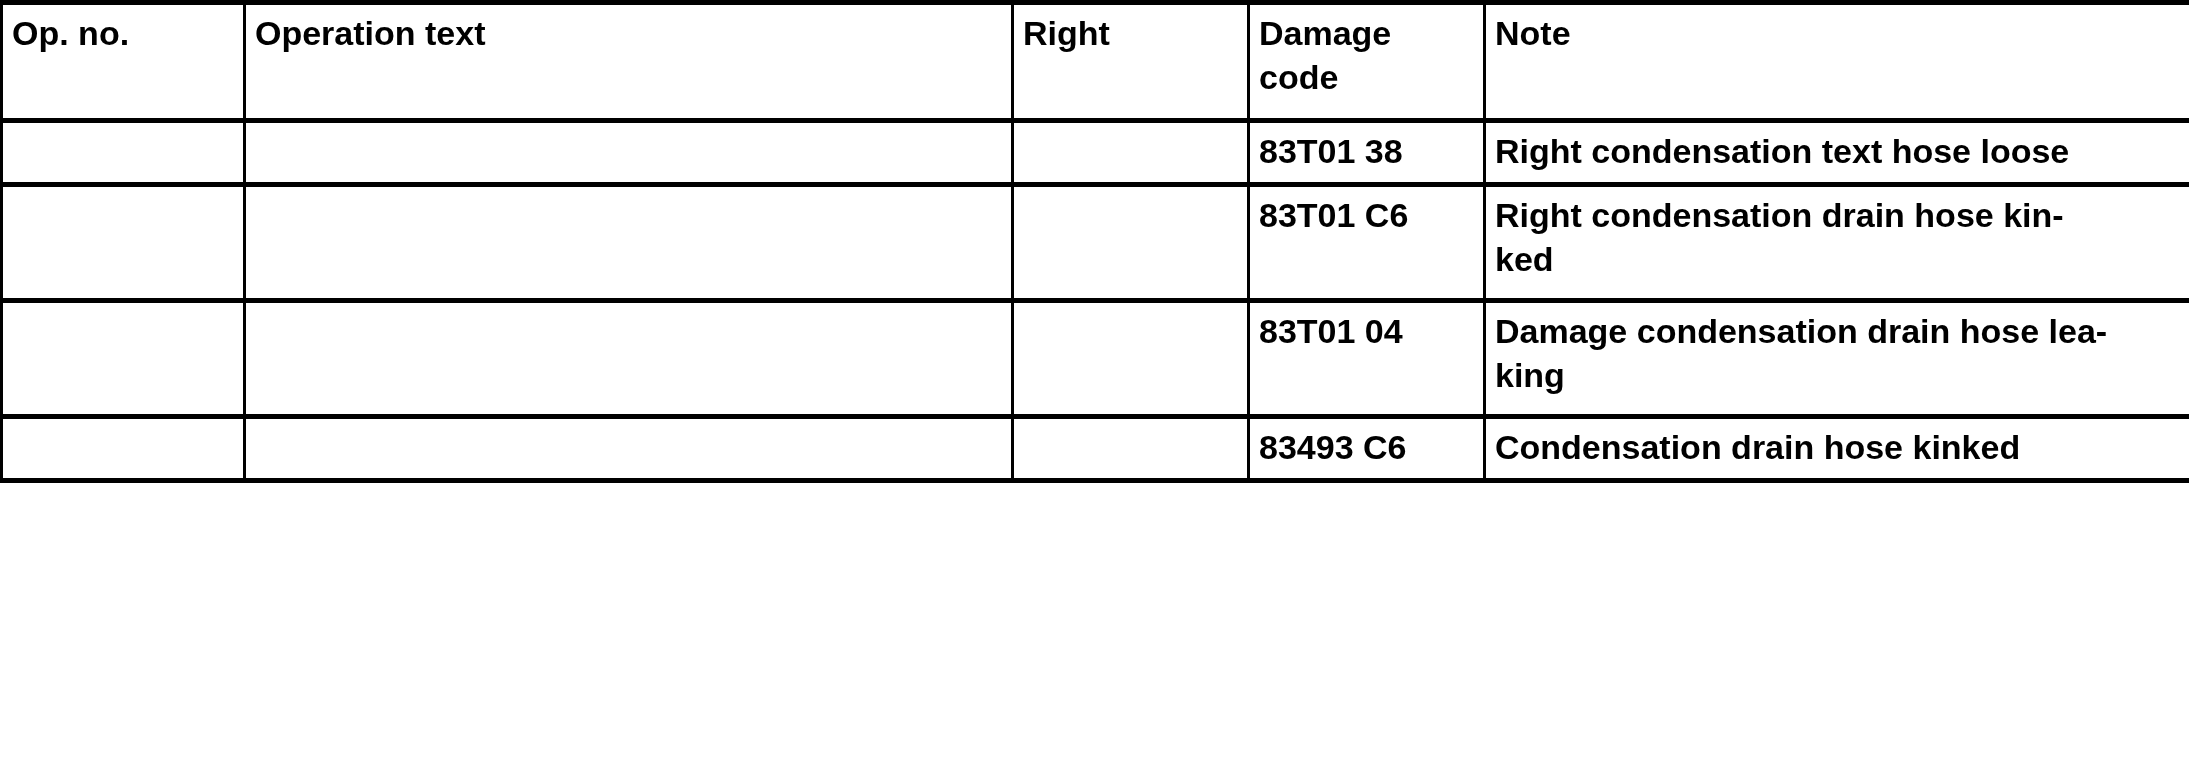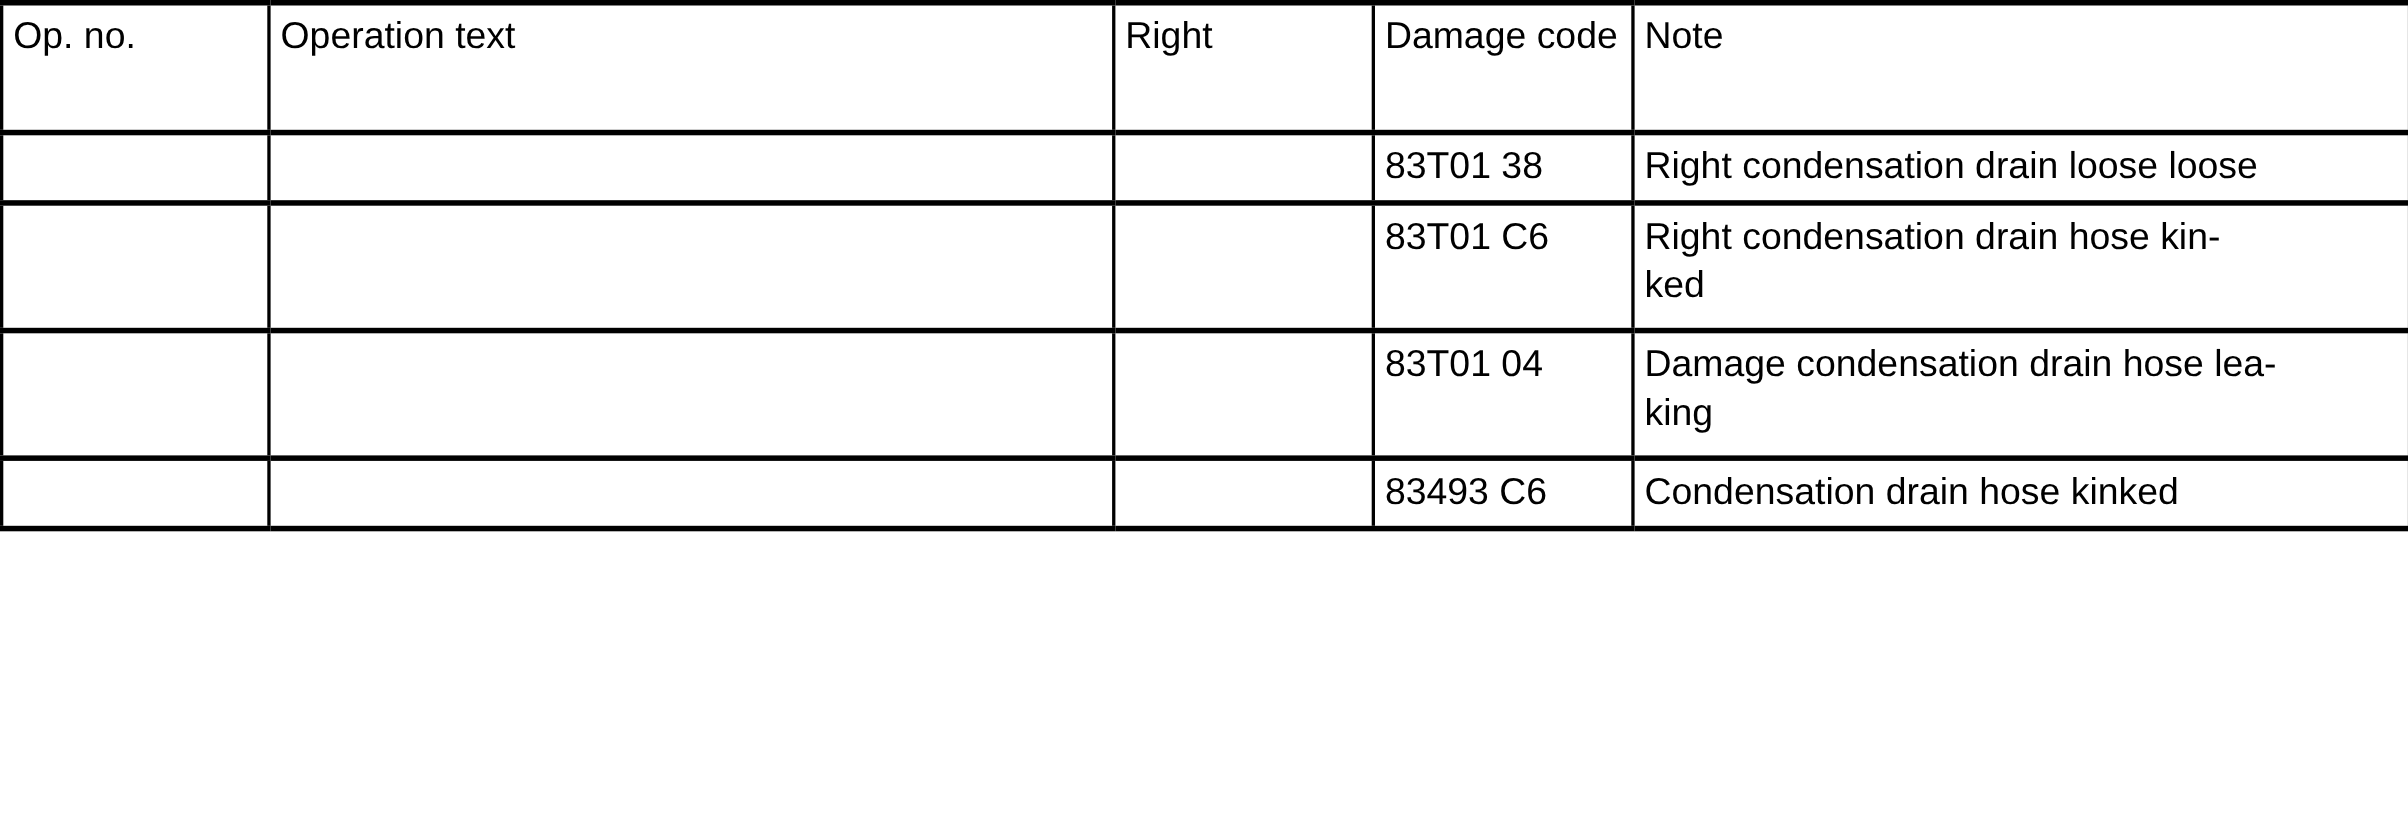--- a/index.html
+++ b/index.html
@@ -22,21 +22,21 @@
     color: #000000;
     background: #ffffff;
   }
   table.damage-table th,
   table.damage-table td {
     border: 3px solid #000000;
     border-top-width: 5px;
     border-bottom-width: 5px;
     vertical-align: top;
     text-align: left;
-    font-weight: normal;
+    font-weight: bold;
     line-height: 44px;
     padding: 6px 10px 4px 9px;
     overflow: hidden;
     box-sizing: border-box;
   }
   col.c-opno   { width: 243px; }
   col.c-optext { width: 768px; }
   col.c-time   { width: 236px; }
   col.c-dcode  { width: 236px; }
   col.c-note   { width: 706px; }
@@ -65,21 +65,21 @@
         <th>Damage code</th>
         <th>Note</th>
       </tr>
     </thead>
     <tbody>
       <tr class="single">
         <td></td>
         <td></td>
         <td></td>
         <td>83T01 38</td>
-        <td class="wrapcell">Right condensation drain loose loose</td>
+        <td class="wrapcell">Right condensation text hose loose</td>
       </tr>
       <tr class="tall">
         <td></td>
         <td></td>
         <td></td>
         <td>83T01 C6</td>
         <td class="wrapcell">Right condensation drain hose kin-
 ked</td>
       </tr>
       <tr class="tall">

